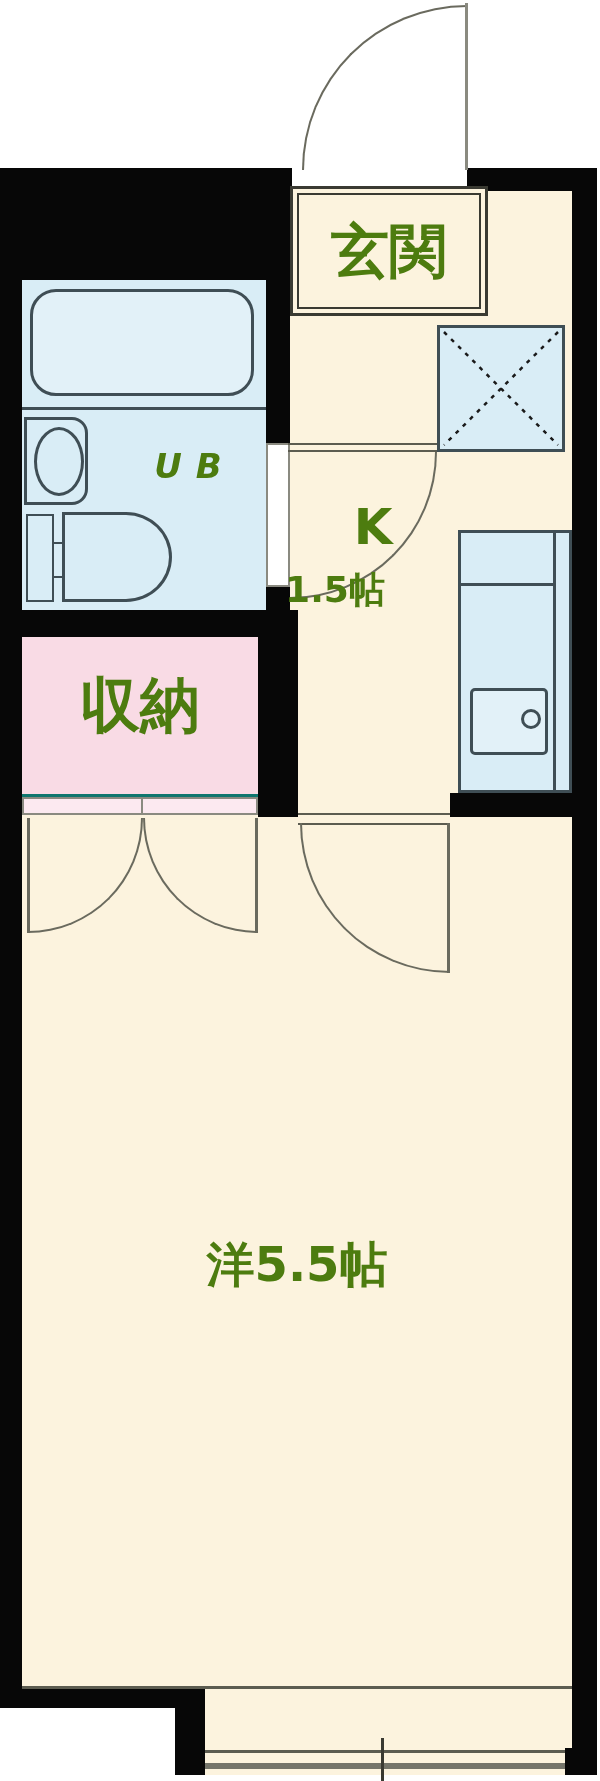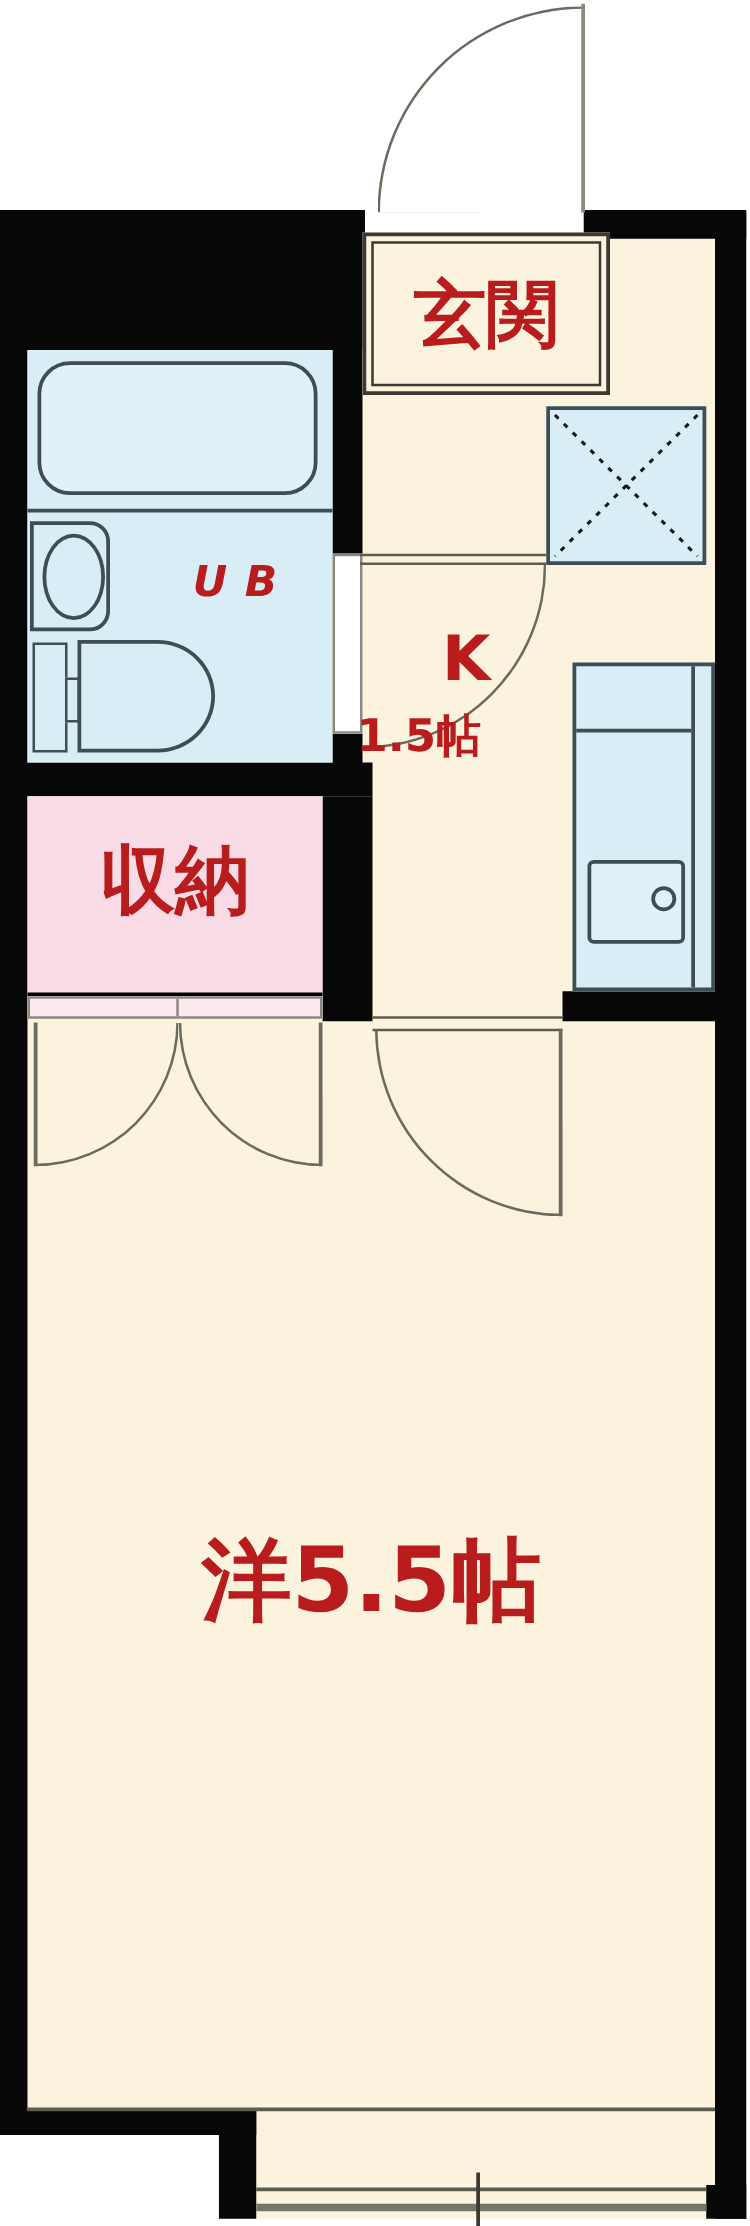--- a/index.html
+++ b/index.html
@@ -6,21 +6,21 @@
   #plan{position:relative;width:600px;height:1781px;background:#ffffff;overflow:hidden;
         font-family:"DejaVu Sans","Liberation Sans",sans-serif;}
   .abs{position:absolute;box-sizing:border-box;}
   .wall{background:#070707;}
   .cream{background:#fcf3de;}
   .white{background:#ffffff;}
   .blue{background:#d9edf6;}
   .fix{background:#d9edf6;border:3px solid #3f4e55;}
   .lineg{background:#5c5c50;}
   .arc{border:0 solid #6a6a5e;}
-  .label{color:#b91c1c;display:flex;align-items:center;justify-content:center;
+  .label{color:#4d7c0f;display:flex;align-items:center;justify-content:center;
          font-weight:bold;line-height:1;white-space:nowrap;}
 </style>
 </head>
 <body>
 
 <div id="plan">
 
   <div class="abs cream" style="left:22px;top:168px;width:550px;height:1607px;"></div>
 
   <div class="abs wall" style="left:0;top:168px;width:292px;height:112px;"></div>
@@ -72,35 +72,35 @@
     <div class="abs" style="left:92px;top:0;width:3px;height:257px;background:#3f4e55;"></div>
     <div class="abs" style="left:0;top:50px;width:92px;height:3px;background:#3f4e55;"></div>
     <div class="abs fix" style="left:9px;top:155px;width:78px;height:67px;border-radius:5px;background:#e2f1f8;">
       <div class="abs" style="left:48px;top:18px;width:20px;height:20px;border:3px solid #3f4e55;border-radius:50%;"></div>
     </div>
   </div>
 
   <div class="abs label" style="left:338px;top:498px;width:70px;height:58px;font-size:50px;">K</div>
   <div class="abs label" style="left:240px;top:560px;width:190px;height:60px;font-size:36px;">1.5帖</div>
 
-  <div class="abs" style="left:22px;top:637px;width:236px;height:160px;background:#f9dbe5;border-bottom:3px solid #000000;">
+  <div class="abs" style="left:22px;top:637px;width:236px;height:160px;background:#f9dbe5;border-bottom:3px solid #0f766e;">
     <div class="abs label" style="left:0;top:18px;width:100%;height:100px;font-size:60px;">収納</div>
   </div>
   <div class="abs" style="left:22px;top:797px;width:236px;height:18px;background:#fce9f0;border:2px solid #8a8a80;">
     <div class="abs" style="left:117px;top:0;width:2px;height:14px;background:#8a8a80;"></div>
   </div>
   <div class="abs" style="left:27px;top:818px;width:3px;height:115px;background:#6a6a5e;"></div>
   <div class="abs" style="left:255px;top:818px;width:3px;height:115px;background:#6a6a5e;"></div>
   <div class="abs arc" style="left:28px;top:818px;width:115px;height:115px;border-bottom-width:2px;border-right-width:2px;border-bottom-right-radius:100% 100%;"></div>
   <div class="abs arc" style="left:143px;top:818px;width:115px;height:115px;border-bottom-width:2px;border-left-width:2px;border-bottom-left-radius:100% 100%;"></div>
 
   <div class="abs" style="left:298px;top:813px;width:152px;height:12px;border-top:2px solid #5c5c50;border-bottom:2px solid #5c5c50;"></div>
   <div class="abs" style="left:447px;top:823px;width:3px;height:150px;background:#6a6a5e;"></div>
   <div class="abs arc" style="left:300px;top:823px;width:150px;height:150px;border-bottom-width:2px;border-left-width:2px;border-bottom-left-radius:100% 100%;"></div>
 
-  <div class="abs label" style="left:22px;top:1216px;width:550px;height:95px;font-size:72px;">洋5.5帖</div>
+  <div class="abs label" style="left:22px;top:1216px;width:550px;height:95px;font-size:48px;">洋5.5帖</div>
 
   <div class="abs lineg" style="left:22px;top:1686px;width:550px;height:3px;"></div>
   <div class="abs" style="left:205px;top:1750px;width:360px;height:3px;background:#5c5c50;"></div>
   <div class="abs" style="left:205px;top:1763px;width:360px;height:6px;background:#75756a;"></div>
   <div class="abs" style="left:381px;top:1738px;width:3px;height:43px;background:#3a3a32;"></div>
 
 </div>
 
 </body></html>

